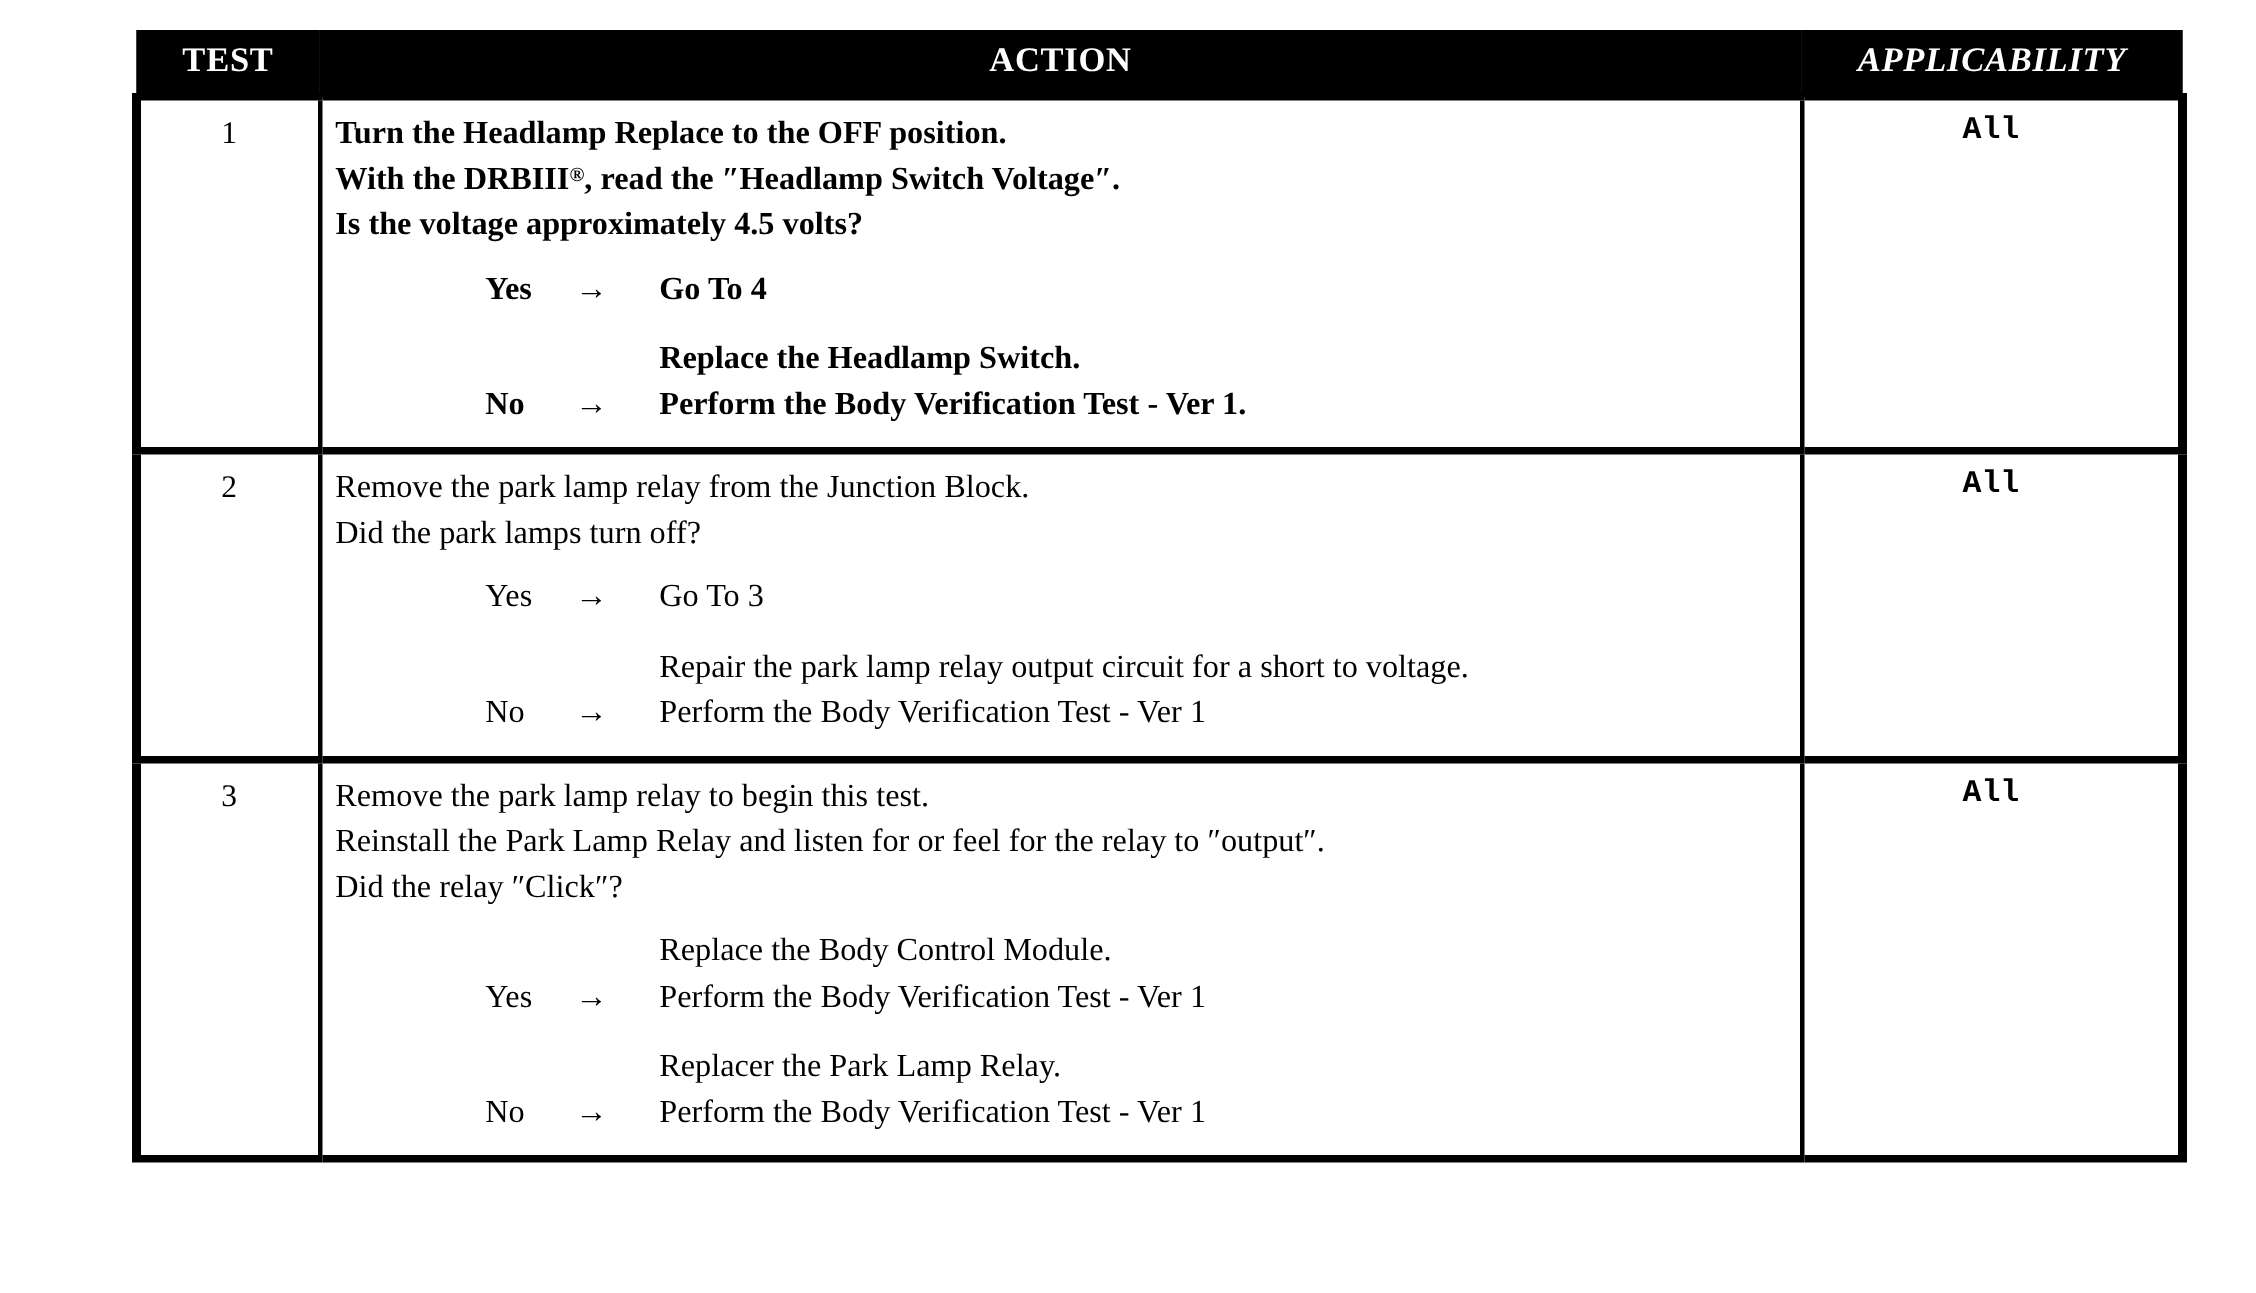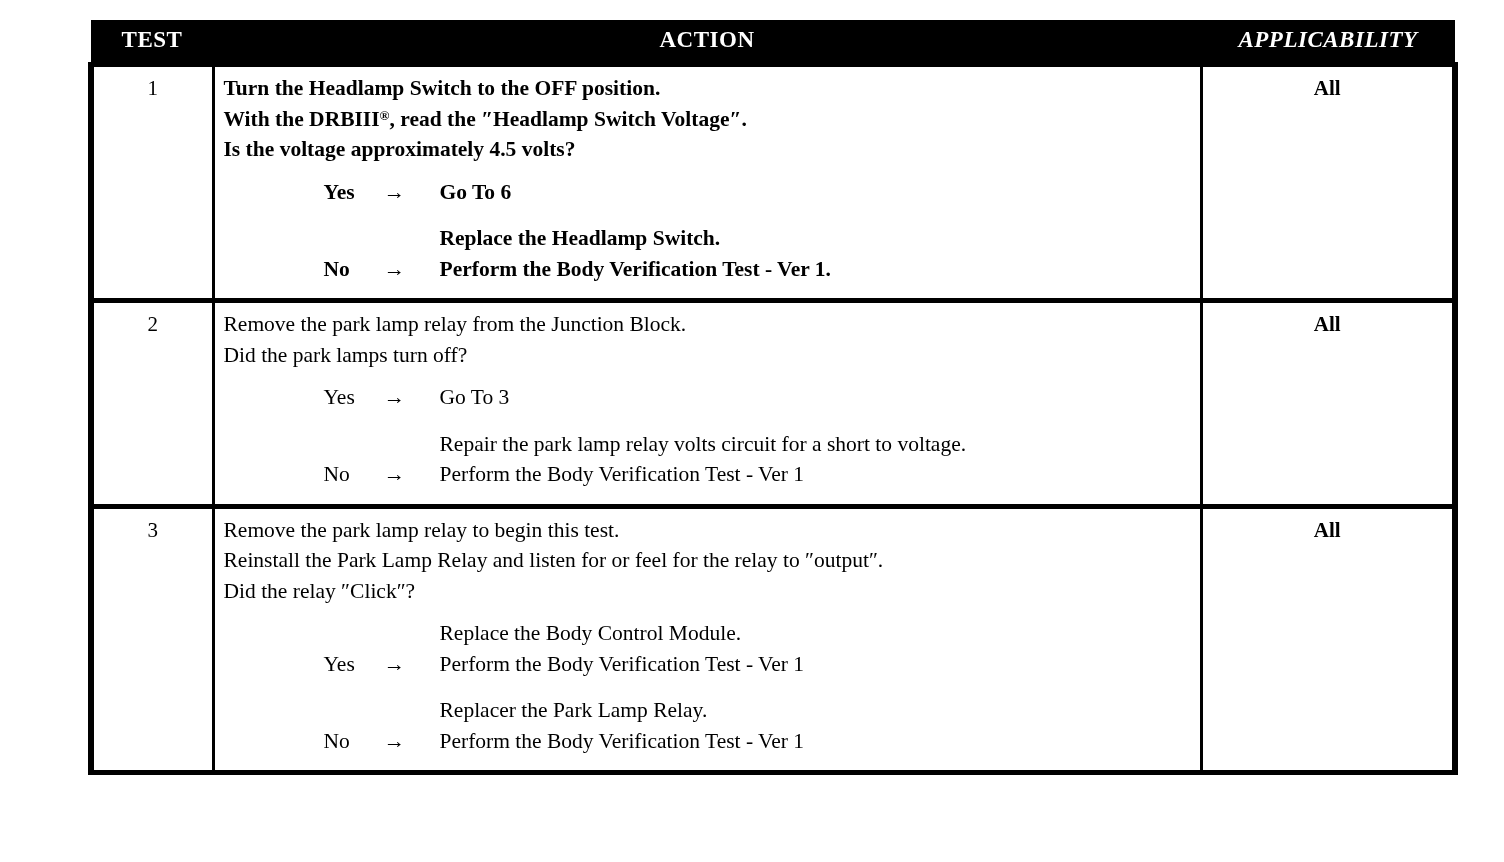--- a/index.html
+++ b/index.html
@@ -83,20 +83,21 @@
     border-right: 3px solid #000000;
   }
   td.cell-appl {
     width: 254px;
     text-align: center;
     font-size: 21px;
     font-weight: bold;
     padding-top: 9px;
     border-left: none;
     border-right: 6px solid #000000;
+    font-family: Liberation Mono, monospace;
   }
 
   
   .stmt {
     font-size: 21.5px;
     line-height: 1.42;
     white-space: nowrap;
   }
   .stmt.bold { font-weight: bold; }
 
@@ -148,29 +149,29 @@
       <tr>
         <th class="col-test">TEST</th>
         <th class="col-action">ACTION</th>
         <th class="col-appl">APPLICABILITY</th>
       </tr>
     </thead>
     <tbody id="table-body">
         <tr>
           <td class="cell-test">1</td>
           <td class="cell-action">
-            <div class="stmt bold">Turn the Headlamp Switch to the OFF position.</div>
+            <div class="stmt bold">Turn the Headlamp Replace to the OFF position.</div>
             <div class="stmt bold">With the DRBIII<span class="reg">®</span>, read the ″Headlamp Switch Voltage″.</div>
             <div class="stmt bold">Is the voltage approximately 4.5 volts?</div>
             <div class="branches">
               <div class="branch">
                 <div class="branch-label bold" style="font-weight: bold;">Yes</div>
                 <div class="branch-arrow" style="font-weight: bold;">→</div>
                 <div class="branch-result">
-                  <div class="rline bold">Go To   6</div>
+                  <div class="rline bold">Go To   4</div>
                 </div>
               </div>
               <div class="branch">
                 <div class="branch-label bold" style="font-weight: bold;">No</div>
                 <div class="branch-arrow" style="font-weight: bold;">→</div>
                 <div class="branch-result">
                   <div class="rline bold">Replace the Headlamp Switch.</div>
                   <div class="rline bold">Perform the Body Verification Test - Ver 1.</div>
                 </div>
               </div>
@@ -188,21 +189,21 @@
                 <div class="branch-label">Yes</div>
                 <div class="branch-arrow">→</div>
                 <div class="branch-result">
                   <div class="rline">Go To   3</div>
                 </div>
               </div>
               <div class="branch">
                 <div class="branch-label">No</div>
                 <div class="branch-arrow">→</div>
                 <div class="branch-result">
-                  <div class="rline">Repair the park lamp relay volts circuit for a short to voltage.</div>
+                  <div class="rline">Repair the park lamp relay output circuit for a short to voltage.</div>
                   <div class="rline">Perform the Body Verification Test - Ver 1</div>
                 </div>
               </div>
             </div>
           </td>
           <td class="cell-appl">All</td>
         </tr>
         <tr>
           <td class="cell-test">3</td>
           <td class="cell-action">

